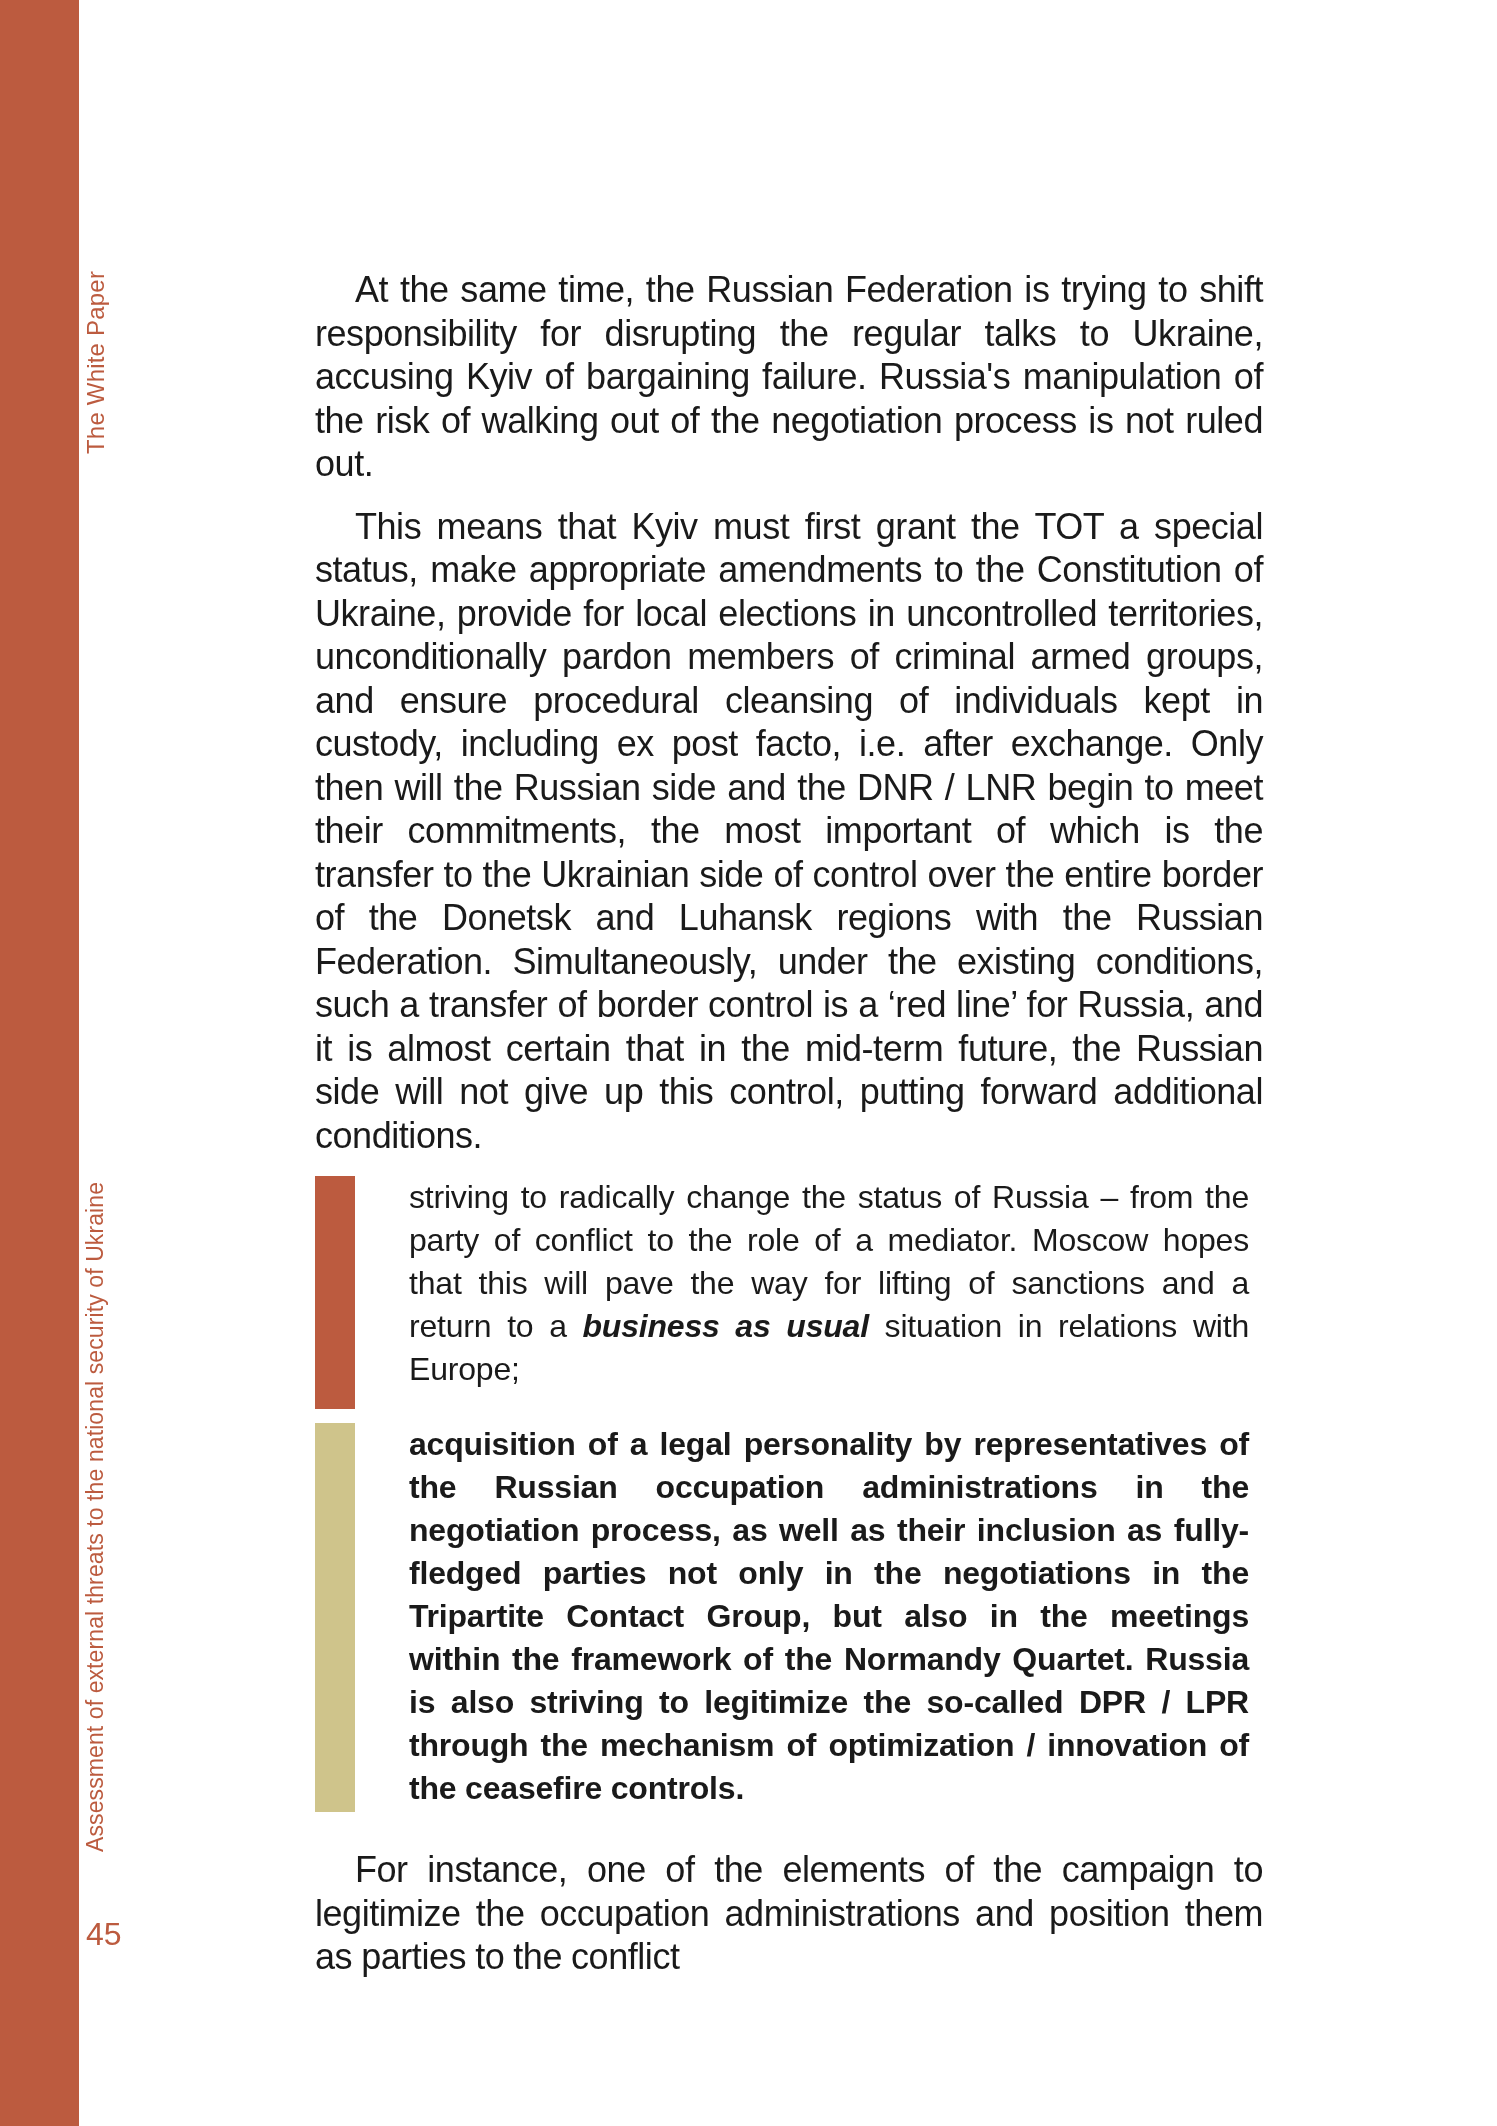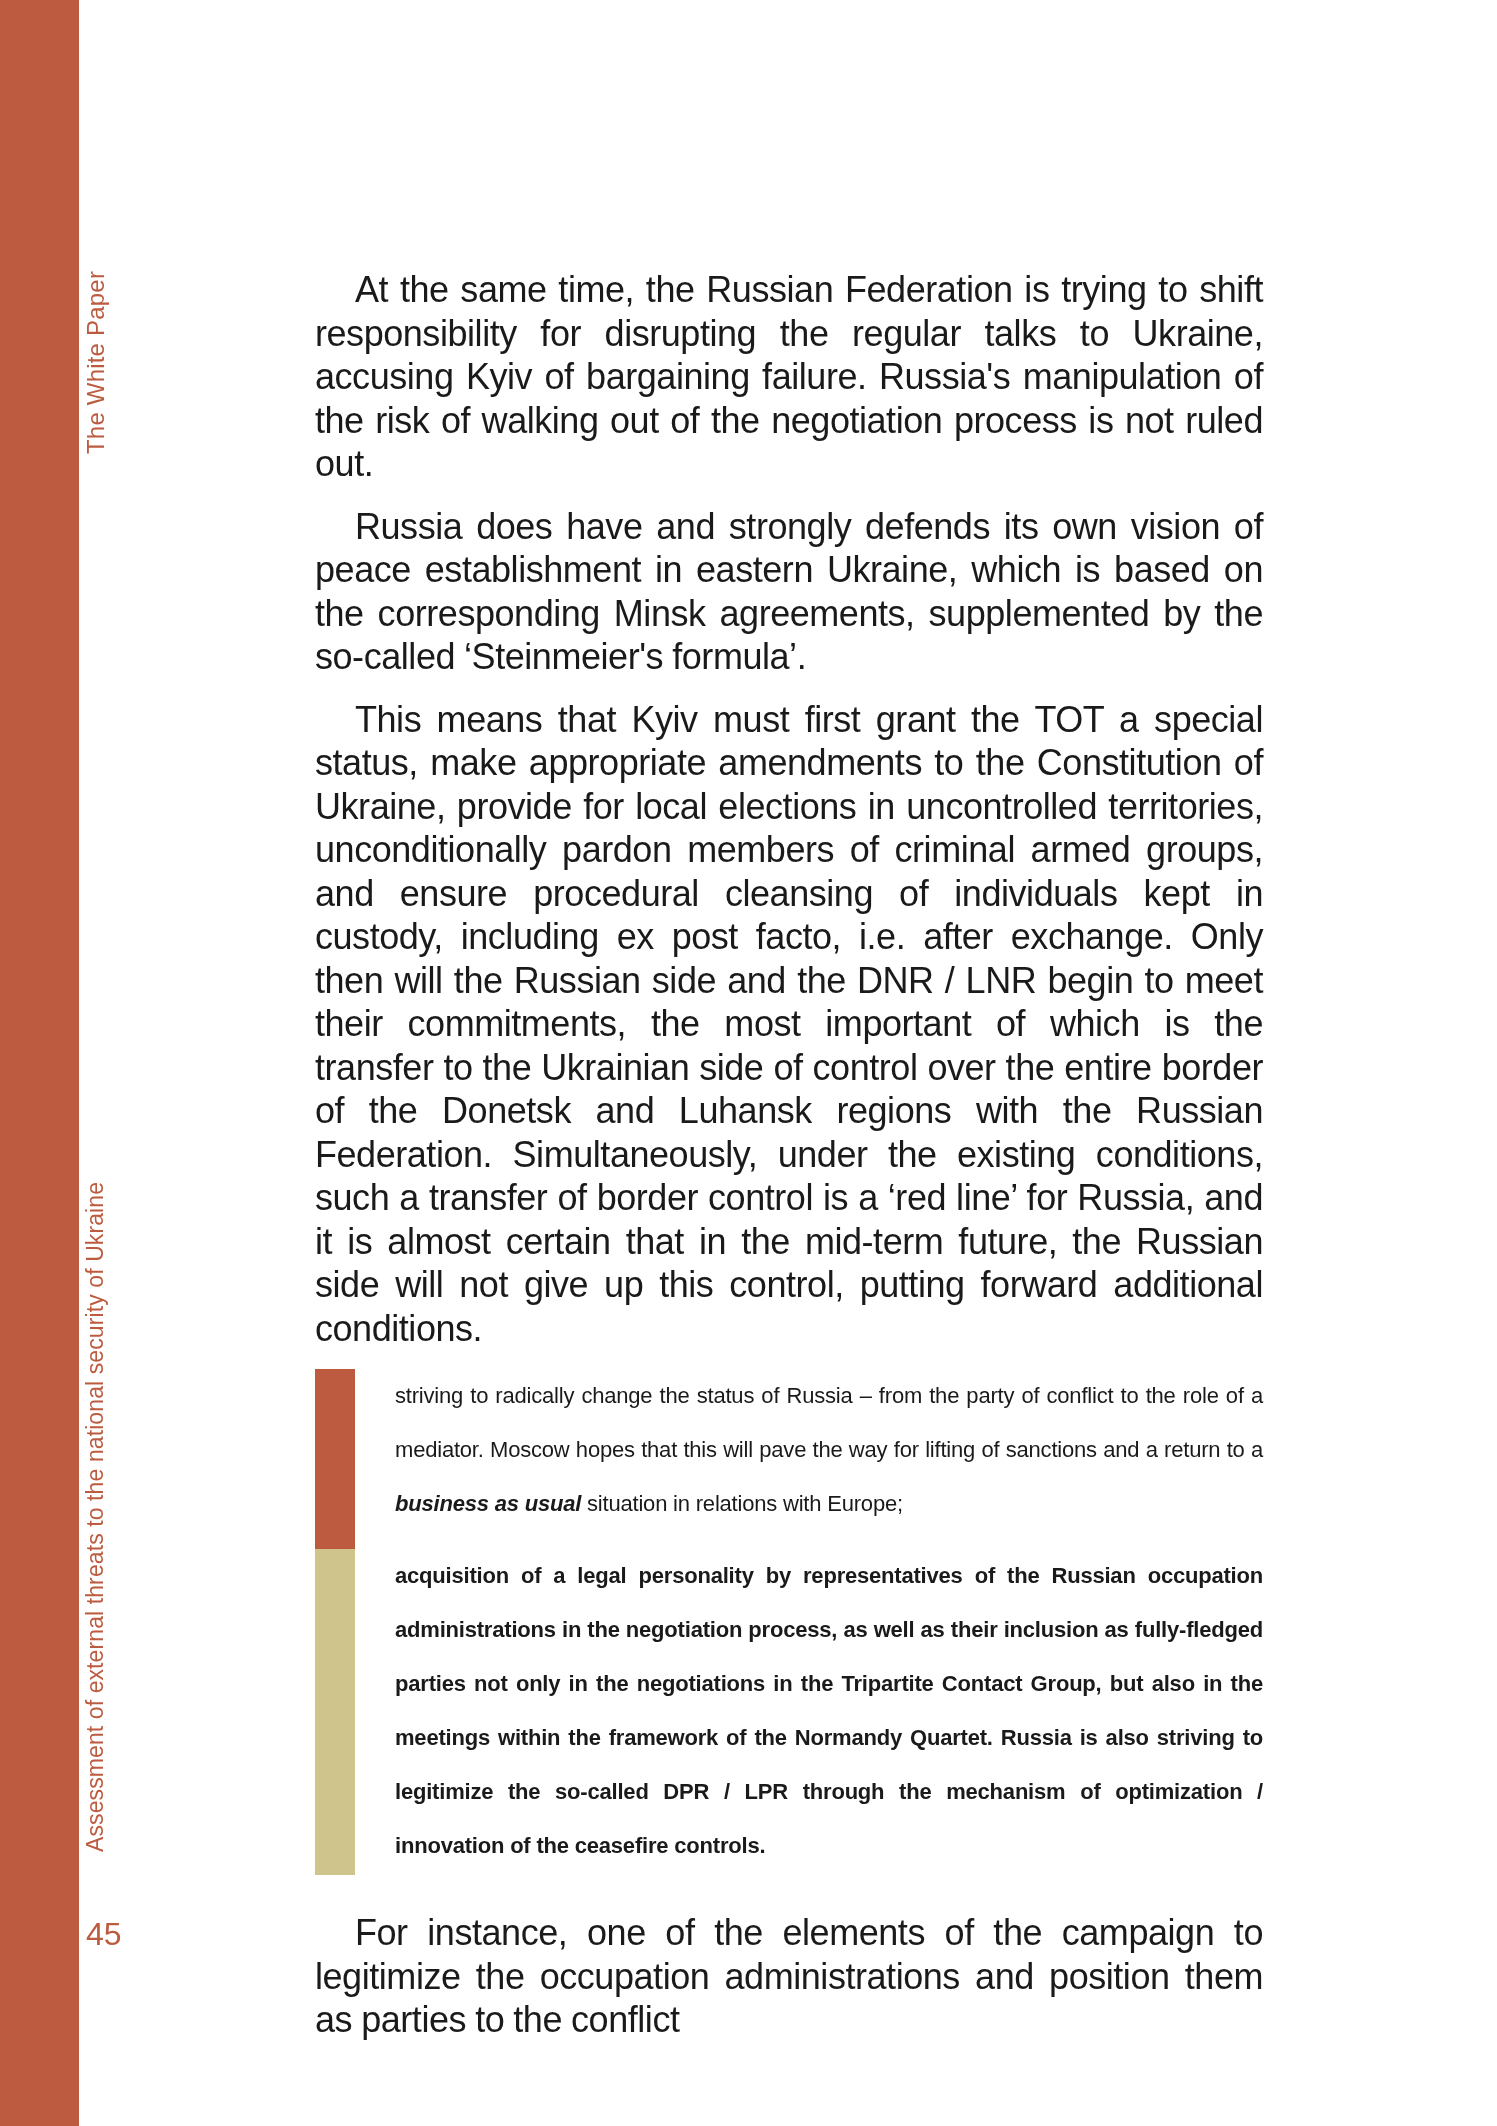--- a/index.html
+++ b/index.html
@@ -79,46 +79,45 @@
     .bullet .bar {
       position: absolute;
       left: 0;
       top: 0;
       width: 40px;
       height: 100%;
     }
     .bullet.b1 .bar { background: #BC5B3F; }
     .bullet.b2 .bar { background: #CFC48B; }
     .bullet .btext {
-      font-size: 22px;
-      line-height: 54px;
+      font-size: 32px;
+      line-height: 43px;
       text-align: justify;
       letter-spacing: -0.2px;
-      margin: 0;
+      margin: 14px;
       padding: 0 0 18px 0;
     }
     .bullet.b2 .btext { padding-bottom: 2px; font-weight: bold; }
     .em {
       font-weight: bold;
       font-style: italic;
     }
     .last { margin-top: 36px; }
   </style>
 </head>
 <body>
 
 <div class="side-bar"></div>
 
 <div class="vtext title">The White Paper</div>
 <div class="vtext chapter">Assessment of external threats to the national security of Ukraine</div>
 <div class="page-number">45</div>
 
 <main class="content">
   <p class="para">At the same time, the Russian Federation is trying to shift responsibility for disrupting the regular talks to Ukraine, accusing Kyiv of bargaining failure. Russia's manipulation of the risk of walking out of the negotiation process is not ruled out.</p>
-  <p class="para">Russia does have and strongly defends its own vision of peace establishment in eastern Ukraine, which is based on the corresponding Minsk agreements, supplemented by the so-called ‘Steinmeier's formula’.</p>
   <p class="para">This means that Kyiv must first grant the TOT a special status, make appropriate amendments to the Constitution of Ukraine, provide for local elections in uncontrolled territories, unconditionally pardon members of criminal armed groups, and ensure procedural cleansing of individuals kept in custody, including ex post facto, i.e. after exchange. Only then will the Russian side and the DNR / LNR begin to meet their commitments, the most important of which is the transfer to the Ukrainian side of control over the entire border of the Donetsk and Luhansk regions with the Russian Federation. Simultaneously, under the existing conditions, such a transfer of border control is a ‘red line’ for Russia, and it is almost certain that in the mid-term future, the Russian side will not give up this control, putting forward additional conditions.</p>
 
   <div class="bullets">
     <div class="bullet b1">
       <span class="bar"></span>
       <p class="btext"><span>striving to radically change the status of Russia – from the party of conflict to the role of a mediator. Moscow hopes that this will pave the way for lifting of sanctions and a return to a </span><span class="em">business as usual</span><span> situation in relations with Europe;</span></p>
     </div>
     <div class="bullet b2">
       <span class="bar"></span>
       <p class="btext"><span>acquisition of a legal personality by representatives of the Russian occupation administrations in the negotiation process, as well as their inclusion as fully-fledged parties not only in the negotiations in the Tripartite Contact Group, but also in the meetings within the framework of the Normandy Quartet. Russia is also striving to legitimize the so-called DPR / LPR through the mechanism of optimization / innovation of the ceasefire controls.</span></p>

